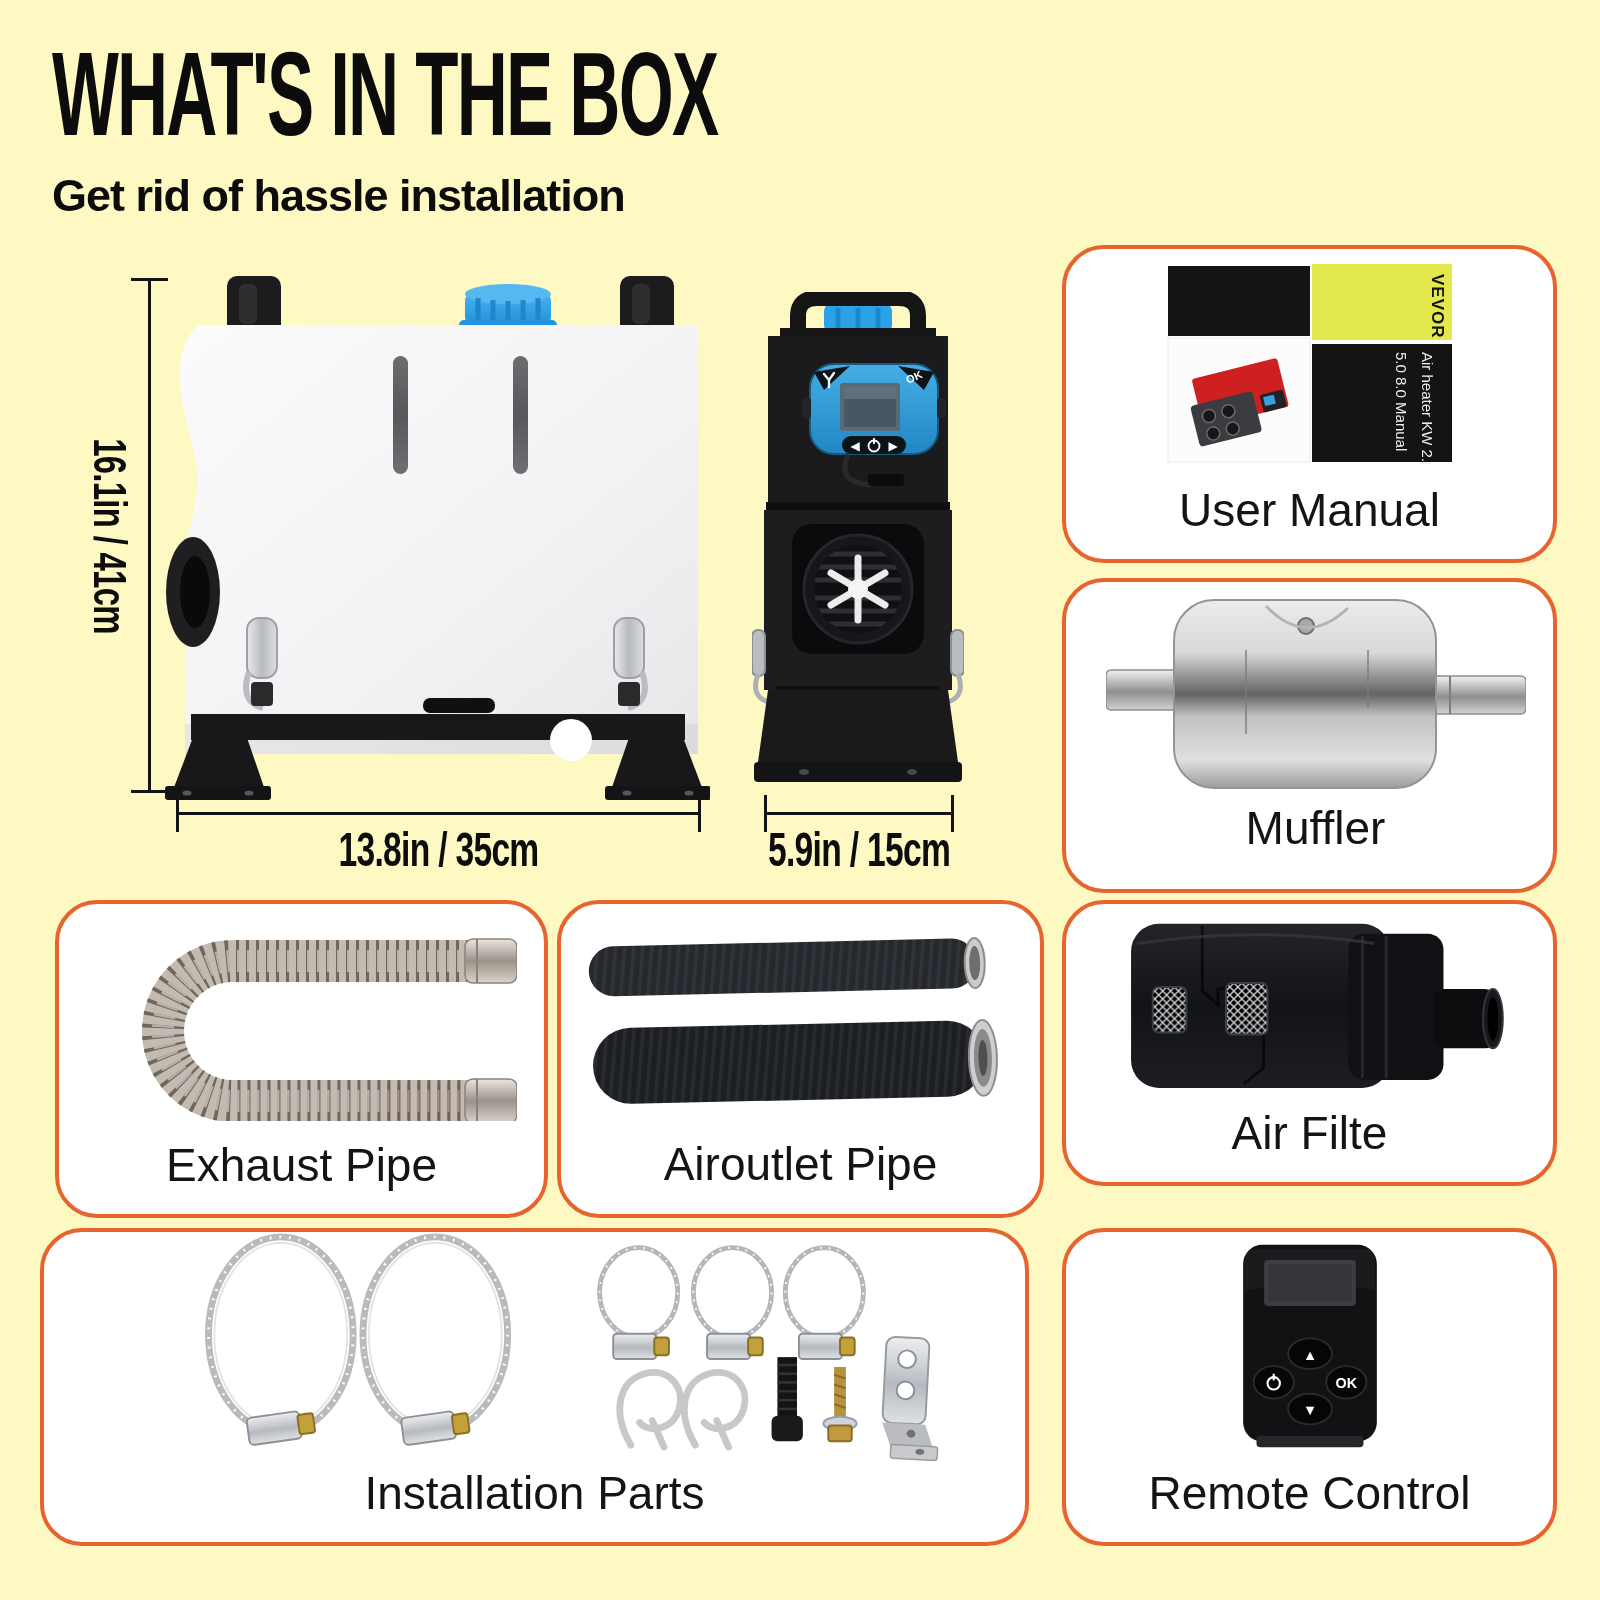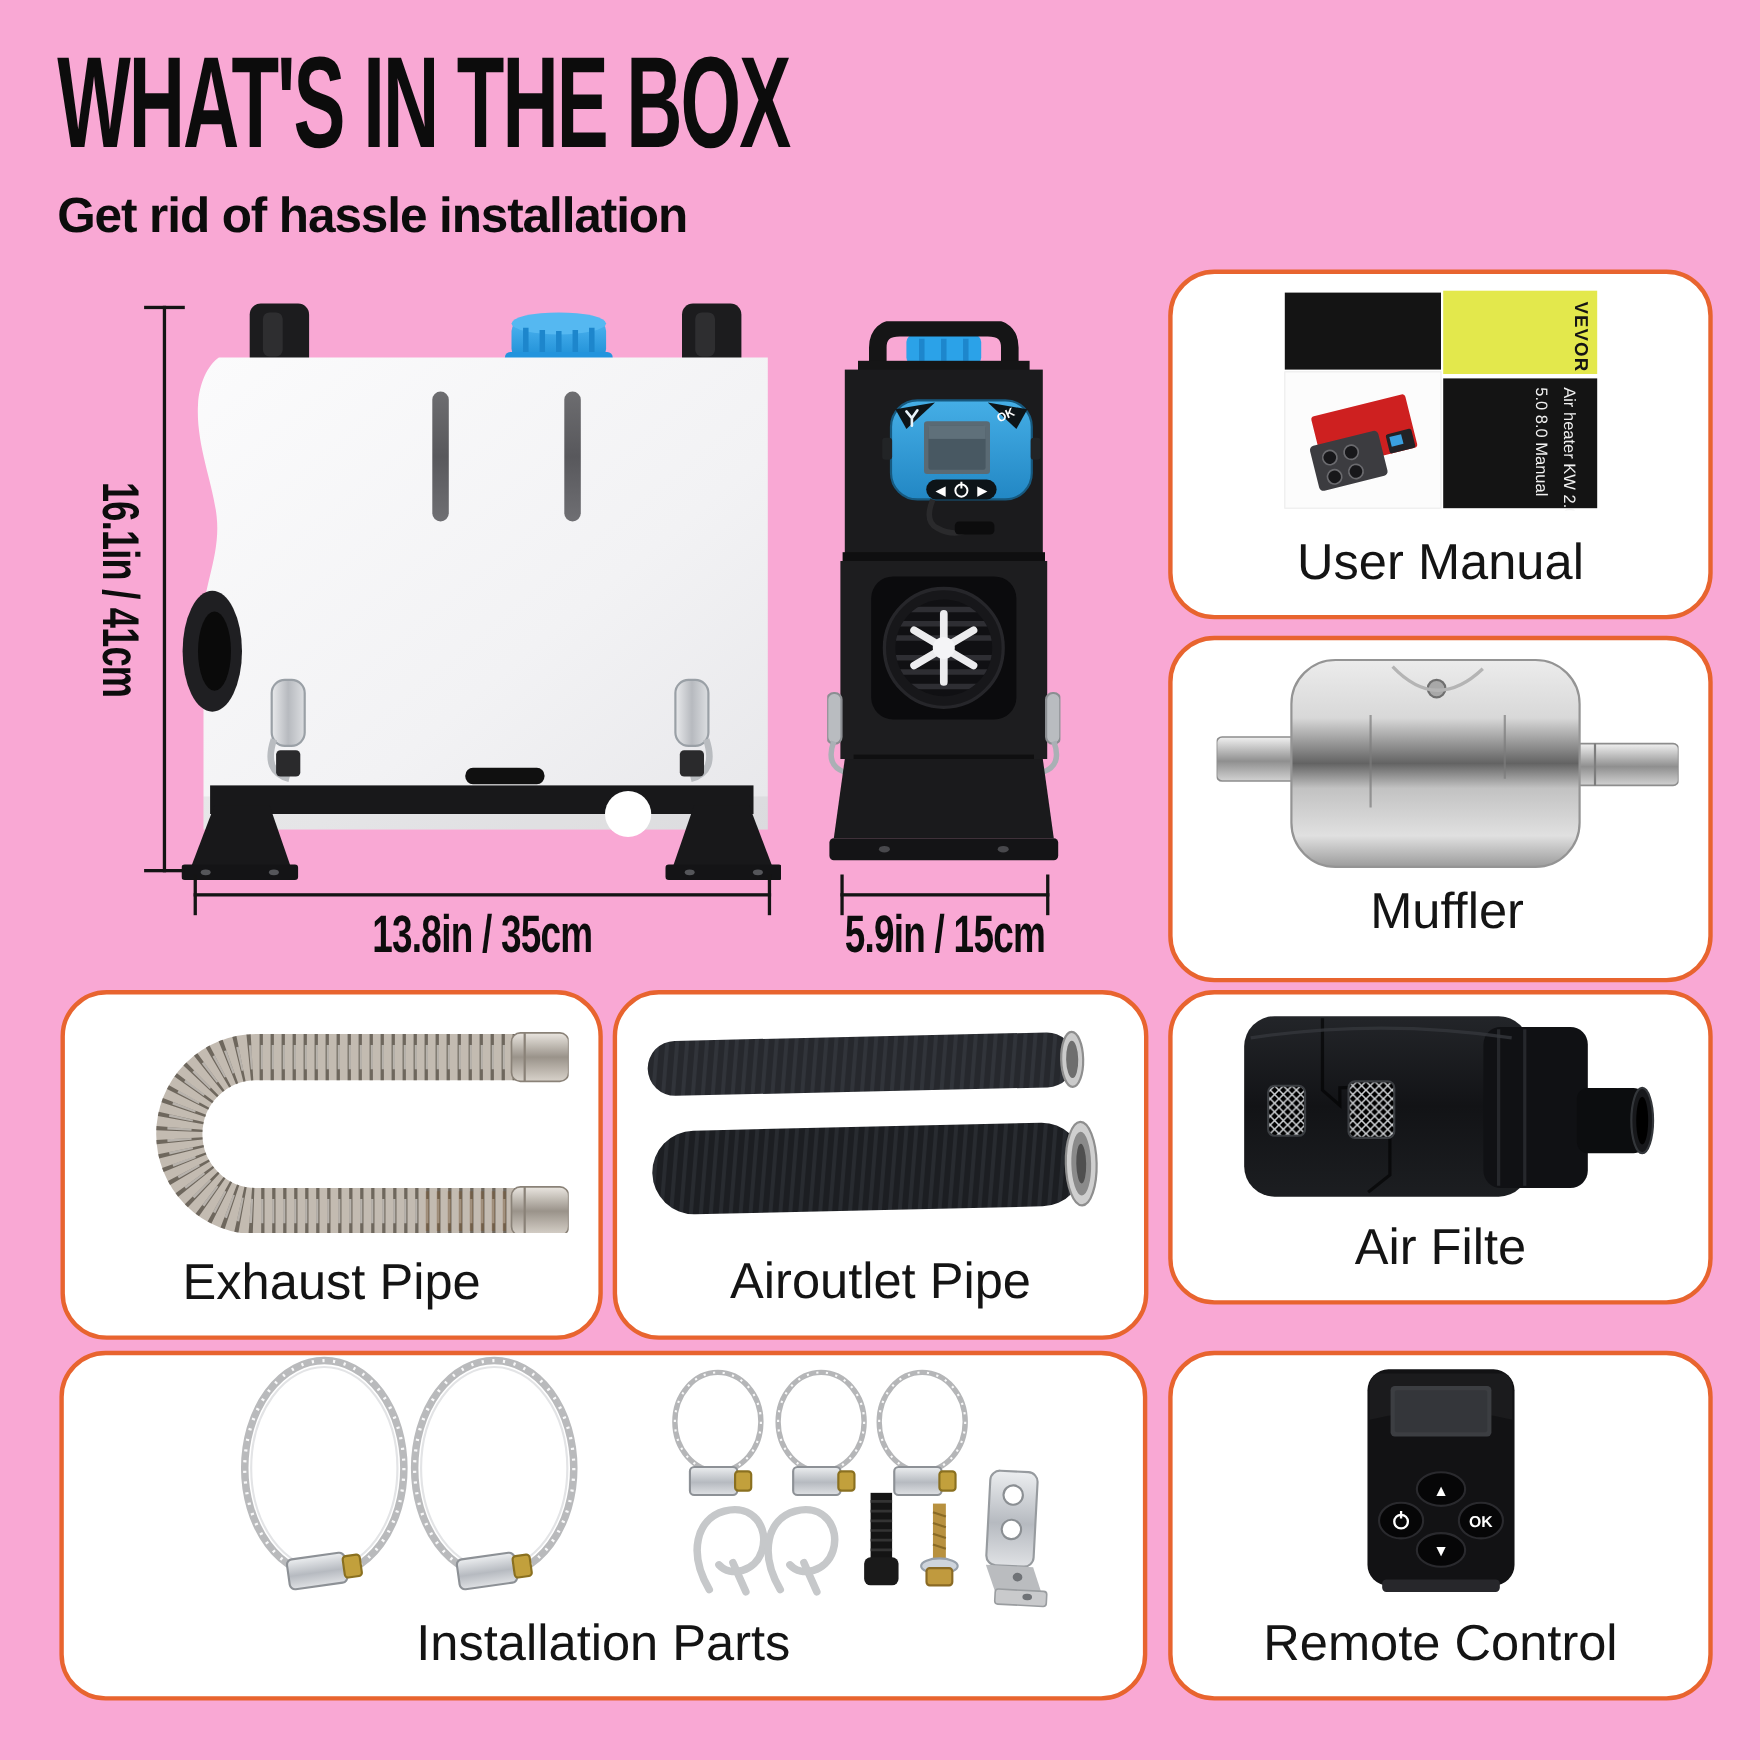--- a/index.html
+++ b/index.html
@@ -1,18 +1,18 @@
 <!DOCTYPE html>
 <html><head>
 <meta charset="utf-8">
 <style>
   :root{ --accent:#E8642F; --ink:#0d0d0d; }
   html,body{margin:0;padding:0;width:1600px;height:1600px;background:#fff;overflow:hidden;}
   body{font-family:"Liberation Sans", sans-serif;color:var(--ink);}
-  .canvas{position:relative;width:1600px;height:1600px;background:#f9a8d4;}
+  .canvas{position:relative;width:1600px;height:1600px;background:#fef9c3;}
 
   .title{position:absolute;left:52px;top:26px;font-size:118px;font-weight:700;
          letter-spacing:-3px;white-space:nowrap;transform:scaleX(0.60);transform-origin:0 0;color:#0c0c0c;}
   .subtitle{position:absolute;left:52px;top:170px;font-size:45px;font-weight:700;color:#0c0c0c;letter-spacing:-1px;}
 
   .part-box{position:absolute;border:4px solid var(--accent);border-radius:42px;background:#fff;
             box-sizing:border-box;display:flex;flex-direction:column;align-items:center;
             justify-content:flex-end;padding-bottom:14px;}
   .part-box svg.art{margin:auto;display:block;}
   .part-label{font-size:46px;font-weight:400;color:#141414;text-align:center;line-height:1.18;
@@ -318,21 +318,21 @@
       <rect x="330" y="86" width="62" height="60" rx="10" fill="#0c0d0f"></rect>
       <ellipse cx="390" cy="116" rx="10" ry="30" fill="#17181b" stroke="#33363a" stroke-width="2"></ellipse>
       <ellipse cx="390" cy="116" rx="5.5" ry="22" fill="#000"></ellipse>
       <rect x="46" y="84" width="34" height="46" rx="6" fill="url(#mesh)" stroke="#3b3e42" stroke-width="2"></rect>
       <rect x="120" y="80" width="42" height="52" rx="6" fill="url(#mesh)" stroke="#3b3e42" stroke-width="2"></rect>
       <path d="M30 40 q 120 -18 240 0" stroke="#34373c" stroke-width="3" fill="none" opacity="0.8"></path>
     </svg>
     <div class="part-label">Air Filte</div>
   </div>
 
-  <div class="part-box" style="left:54px;top:1228px;width:989px;height:318px;">
+  <div class="part-box" style="left:40px;top:1228px;width:989px;height:318px;">
     <svg class="art" width="940" height="235" viewBox="0 0 940 235">
       <defs>
         <linearGradient id="metalG" x1="0" y1="0" x2="0" y2="1">
           <stop offset="0" stop-color="#eceef0"></stop>
             <stop offset="0.55" stop-color="#b6bac0"></stop>
             <stop offset="1" stop-color="#dfe1e4"></stop>
         </linearGradient>
       </defs>
 
       <g>

